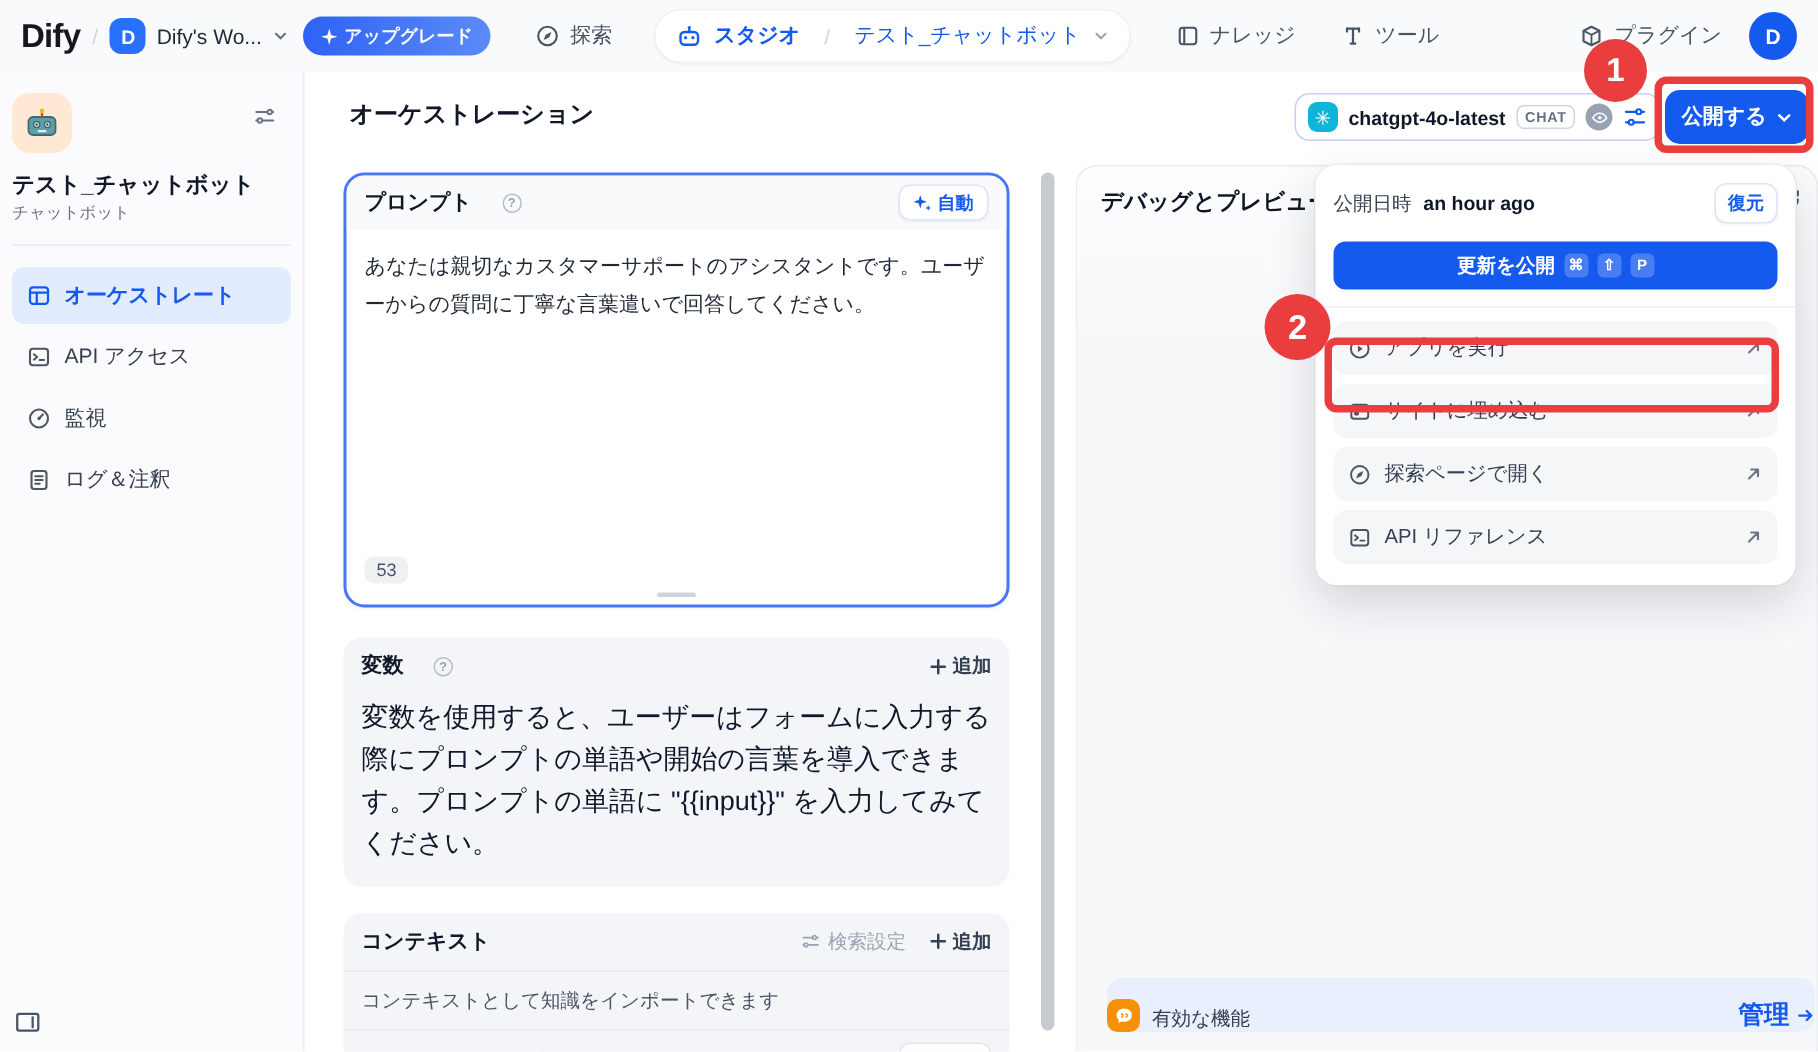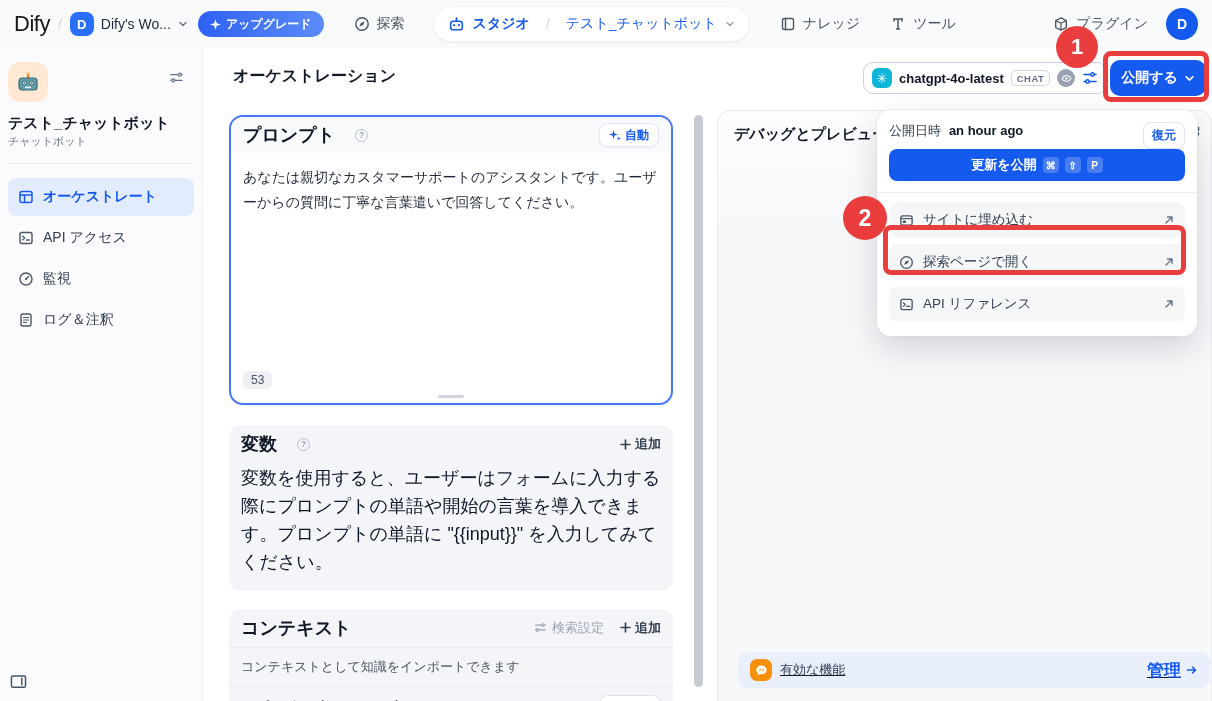--- a/index.html
+++ b/index.html
@@ -9,21 +9,21 @@
     background:#ffffff; position:relative; overflow:hidden;
     color:#101828; font-size:14px;
   }
   svg { display:block; }
 
   
   .header {
     position:absolute; left:0; top:0; width:1212px; height:48px;
     background:#f9fafb; display:flex; align-items:center; padding:0 14px;
   }
-  .logo { font-size:22px; font-weight:400; letter-spacing:-0.5px; color:#17181c; }
+  .logo { font-size:22px; font-weight:700; letter-spacing:-0.5px; color:#17181c; }
   .hdr-slash { color:#d0d5dd; margin:0 8px; font-size:14px; }
   .ws { display:flex; align-items:center; gap:7px; cursor:pointer; }
   .ws-badge { width:24px; height:24px; border-radius:8px; background:#2970ff; color:#fff;
     display:flex; align-items:center; justify-content:center; font-size:13px; font-weight:700; }
   .ws-name { font-size:14px; color:#1d2939; }
   .upgrade {
     margin-left:10px; height:26px; padding:0 12px; border-radius:14px;
     background:linear-gradient(90deg,#2e62f4,#5b8bf8); color:#fff; font-size:12px; font-weight:600;
     display:flex; align-items:center; gap:5px; border:none; cursor:pointer;
   }
@@ -79,21 +79,21 @@
   }
 
   
   .left-col { position:absolute; left:229px; top:115px; width:444px; }
   .prompt-card {
     position:relative; height:290px; border:2px solid #4776f6; border-radius:14px;
     background:#fff; box-shadow:0 1px 3px rgba(16,24,40,.05); overflow:hidden;
   }
   .prompt-head { height:36px; background:#f9fafc; display:flex; align-items:center;
     justify-content:space-between; padding:0 12px; }
-  .card-title { font-size:18px; font-weight:700; color:#101828; display:flex; align-items:center; gap:20px; }
+  .card-title { font-size:14px; font-weight:700; color:#101828; display:flex; align-items:center; gap:20px; }
   .help { width:13px; height:13px; border:1.3px solid #b6bdc9; border-radius:50%;
     display:inline-flex; align-items:center; justify-content:center; position:relative; }
   .help::after { content:"?"; font-size:8.5px; color:#98a2b3; font-weight:700; }
   .auto-btn { height:24px; padding:0 9px; background:#fff; border:1px solid #dfe4fb; border-radius:8px;
     color:#155aef; font-size:12px; font-weight:600; display:flex; align-items:center; gap:4px; cursor:pointer;
     box-shadow:0 1px 2px rgba(16,24,40,.05); }
   .prompt-body { padding:12px; font-size:14px; line-height:1.75; color:#1f2937; }
   .char-count { position:absolute; left:12px; bottom:14px; background:#eef0f3; border-radius:6px;
     padding:2px 8px; font-size:12px; color:#475467; }
   .drag-handle { position:absolute; bottom:5px; left:50%; transform:translateX(-50%);
@@ -132,36 +132,36 @@
     box-shadow:0 4px 10px rgba(16,24,40,.06);
     display:flex; align-items:center; padding:0 8px 0 16px;
   }
   .chat-input input { flex:1; border:none; outline:none; font-size:14px; color:#101828; background:transparent;
     font-family:"Liberation Sans", sans-serif; }
   .chat-input input::placeholder { color:#98a2b3; }
   .send-btn { width:32px; height:32px; border:none; border-radius:9px; background:#155aef;
     display:flex; align-items:center; justify-content:center; cursor:pointer; }
   .feature-bar {
     position:absolute; left:20px; top:541px; width:472px; height:36px;
-    background:#e9effc; border-radius:10px; display:flex; align-items:center; gap:8px; padding:0 12px;text-decoration:underline;
+    background:#e9effc; border-radius:10px; display:flex; align-items:flex-end; gap:8px; padding:0 0;
   }
   .feature-icon { width:22px; height:22px; border-radius:7px; background:#f79009;
     display:flex; align-items:center; justify-content:center; }
   .feature-label { font-size:13px; color:#354052; }
   .manage-link { margin-left:auto; display:flex; align-items:center; gap:5px;
     font-size:17px; font-weight:600; color:#155aef; cursor:pointer; }
 
   
   .pub-menu {
     position:absolute; left:877px; top:110px; width:320px; z-index:20;
     background:#fff; border-radius:14px; padding:12px 12px 8px;
     box-shadow:0 12px 32px rgba(16,24,40,.16), 0 0 0 1px #f1f2f5;
   }
   .pm-latest { font-size:12px; color:#697586; margin-bottom:9px; }
-  .pm-row { display:flex; justify-content:space-between; margin-bottom:0; }
+  .pm-row { display:flex; align-items:center; justify-content:space-between; margin-bottom:12px; }
   .pm-time-label { font-size:13px; color:#364152; }
   .pm-time { font-size:13px; font-weight:700; color:#101828; margin-left:4px; }
   .restore-btn { background:#fff; border:1px solid #dfe3f3; border-radius:8px; padding:4px 8px;
     font-size:12px; font-weight:600; color:#155aef; cursor:pointer; box-shadow:0 1px 2px rgba(16,24,40,.05); }
   .update-btn { width:100%; height:32px; background:#155aef; border:none; border-radius:8px;
     color:#fff; font-size:13px; font-weight:700; display:flex; align-items:center; justify-content:center;
     gap:6px; cursor:pointer; }
   .kbd { width:16px; height:16px; border-radius:4px; background:rgba(255,255,255,.22);
     display:inline-flex; align-items:center; justify-content:center; font-size:10px; font-weight:600; }
   .pm-div { border-top:1px solid #eef0f3; margin:11px -12px 9px; }
@@ -460,20 +460,31 @@
   <button class="update-btn">
     <span>更新を公開</span>
     <span class="kbd">⌘</span>
     <span class="kbd">⇧</span>
     <span class="kbd">P</span>
   </button>
   <div class="pm-div"></div>
 
   <div class="pm-item">
     <svg width="15" height="15" viewBox="0 0 16 16">
+        <circle cx="8" cy="8" r="6.3" stroke="#495464" stroke-width="1.4" fill="none"></circle>
+        <path d="M6.7 5.6l3.3 2.4-3.3 2.4z" fill="#495464"></path>
+      </svg>
+    <span>アプリを実行</span>
+    <span class="spacer"></span>
+    <svg width="12" height="12" viewBox="0 0 12 12">
+        <path d="M3 9l6-6M4.5 3H9v4.5" stroke="#697586" stroke-width="1.4" fill="none" stroke-linecap="round" stroke-linejoin="round"></path>
+      </svg>
+  </div>
+  <div class="pm-item">
+    <svg width="15" height="15" viewBox="0 0 16 16">
         <rect x="2" y="3" width="12" height="10" rx="2" stroke="#495464" stroke-width="1.4" fill="none"></rect>
         <path d="M2 6h12" stroke="#495464" stroke-width="1.2"></path>
         <rect x="4" y="8" width="3.4" height="2.6" rx=".8" fill="#495464"></rect>
       </svg>
     <span>サイトに埋め込む</span>
     <span class="spacer"></span>
     <svg width="12" height="12" viewBox="0 0 12 12">
         <path d="M3 9l6-6M4.5 3H9v4.5" stroke="#697586" stroke-width="1.4" fill="none" stroke-linecap="round" stroke-linejoin="round"></path>
       </svg>
   </div>

